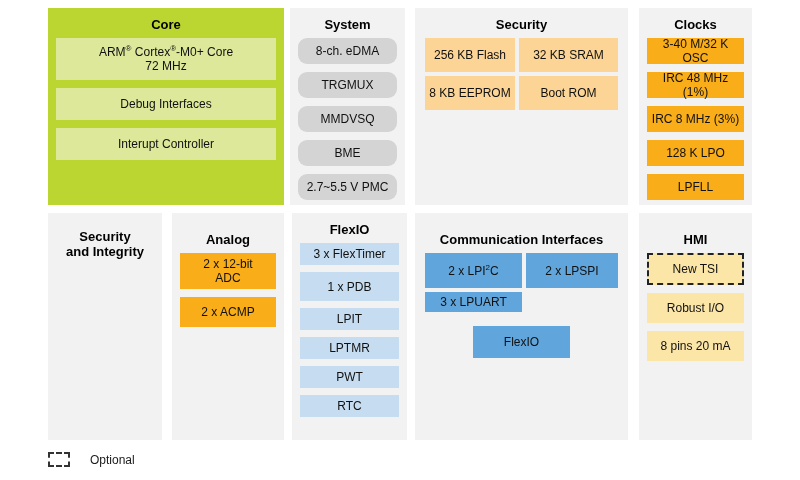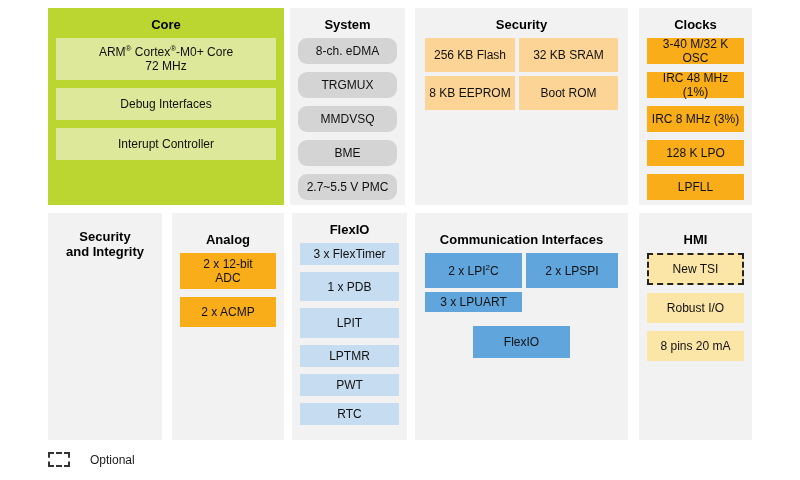--- a/index.html
+++ b/index.html
@@ -164,21 +164,21 @@
       </div>
       <div class="block c-amber" style="height:30px;">2 x ACMP</div>
     </div>
   </div>
 
   <div class="panel" style="left:292px; top:213px; width:115px; height:227px;">
     <div class="panel-title">FlexIO</div>
     <div class="blocks">
       <div class="block c-paleblue" style="height:22px; margin-bottom:7px;">3 x FlexTimer</div>
       <div class="block c-paleblue" style="height:29px; margin-bottom:7px;">1 x PDB</div>
-      <div class="block c-paleblue" style="height:30px; margin-bottom:7px;">LPIT</div>
+      <div class="block c-paleblue" style="height:22px; margin-bottom:7px;">LPIT</div>
       <div class="block c-paleblue" style="height:22px; margin-bottom:7px;">LPTMR</div>
       <div class="block c-paleblue" style="height:22px; margin-bottom:7px;">PWT</div>
       <div class="block c-paleblue" style="height:22px; margin-bottom:7px;">RTC</div>
     </div>
   </div>
 
   <div class="panel" style="left:415px; top:213px; width:213px; height:227px;">
     <div class="panel-title" style="padding-top:19px;">Communication Interfaces</div>
     <div class="blocks wide">
       <div class="block c-blue" style="width:97px; height:35px; margin-bottom:0;">

